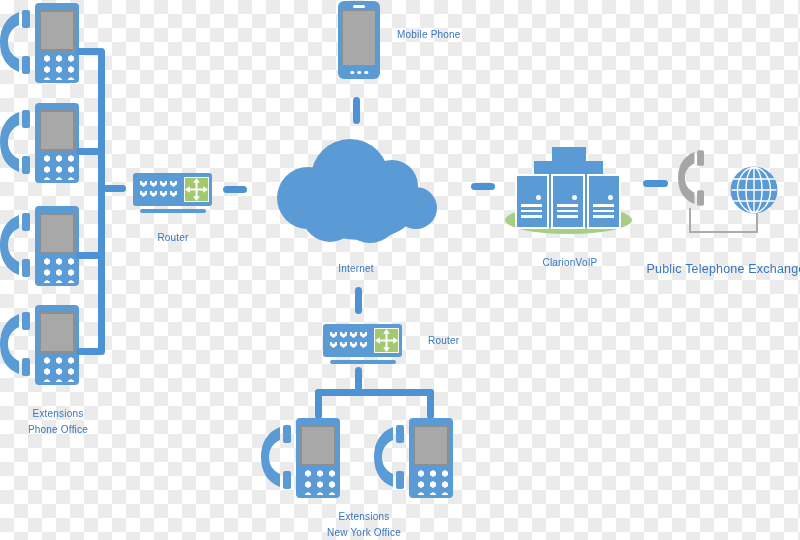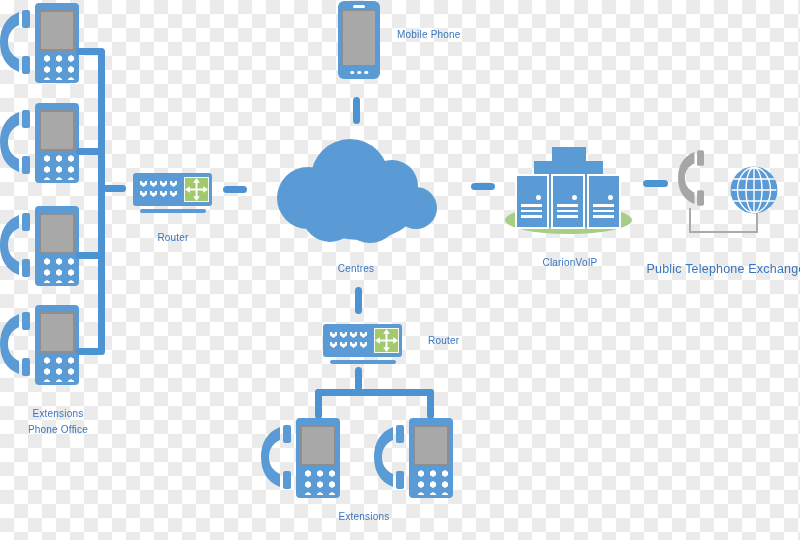--- a/index.html
+++ b/index.html
@@ -165,21 +165,21 @@
     <g fill="#5B9BD5">
       <circle cx="40" cy="60" r="31"></circle>
       <circle cx="82" cy="40" r="39"></circle>
       <circle cx="124" cy="48" r="26"></circle>
       <circle cx="148" cy="70" r="21"></circle>
       <circle cx="62" cy="76" r="28"></circle>
       <circle cx="102" cy="76" r="29"></circle>
       <ellipse cx="92" cy="70" rx="56" ry="32"></ellipse>
     </g>
   </svg>
-  <div class="lbl" style="left:316px;top:261px;width:80px">Centres</div>
+  <div class="lbl" style="left:316px;top:261px;width:80px">Internet</div>
 
   <div class="dc">
     <div class="dc-ellipse"></div>
     <div class="dc-back" style="left:60px;top:14px;width:8px;height:68px"></div>
     <div class="dc-back" style="left:47px;top:2px;width:34px;height:14px"></div>
     <div class="dc-back" style="left:29px;top:16px;width:32px;height:66px"></div>
     <div class="dc-back" style="left:66px;top:16px;width:32px;height:66px"></div>
     <div class="tower" style="left:12px">
       <div class="dot"></div>
         <div class="bar" style="top:28px"></div>
@@ -263,15 +263,16 @@
       <div class="keypad"></div>
     </div>
   </div>
 
   <div class="lbl" style="left:8px;top:406px;width:100px">
     <span class="row">Extensions</span>
     <span class="row">Phone Office</span>
   </div>
   <div class="lbl" style="left:294px;top:509px;width:140px">
     <span class="row">Extensions</span>
+    <span class="row">New York Office</span>
   </div>
 
 </div>
 
 </body></html>

